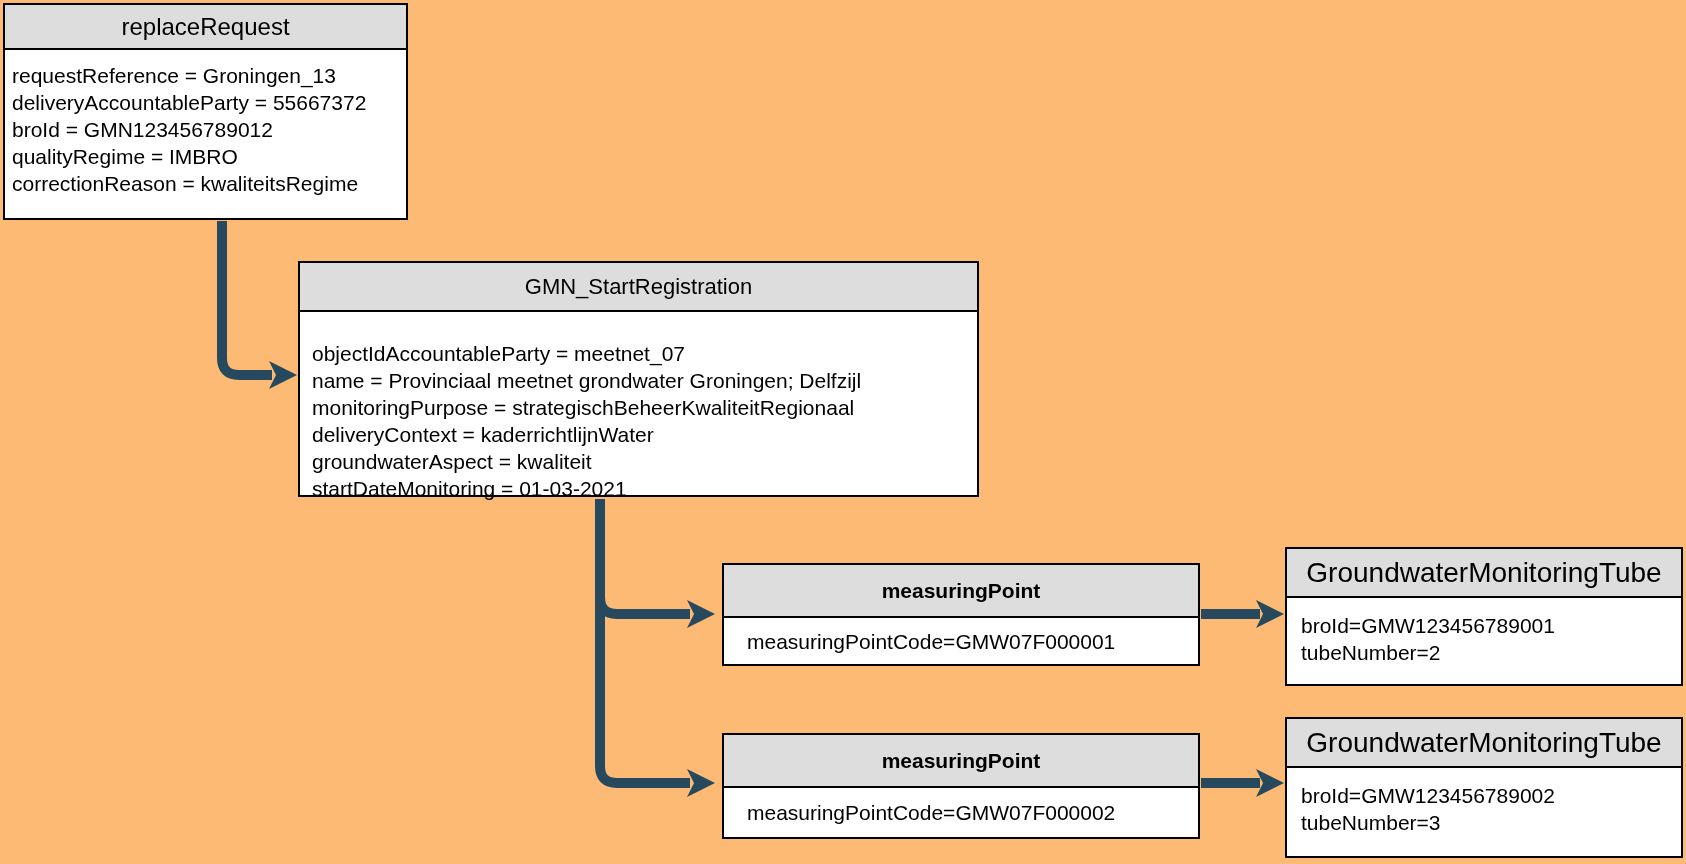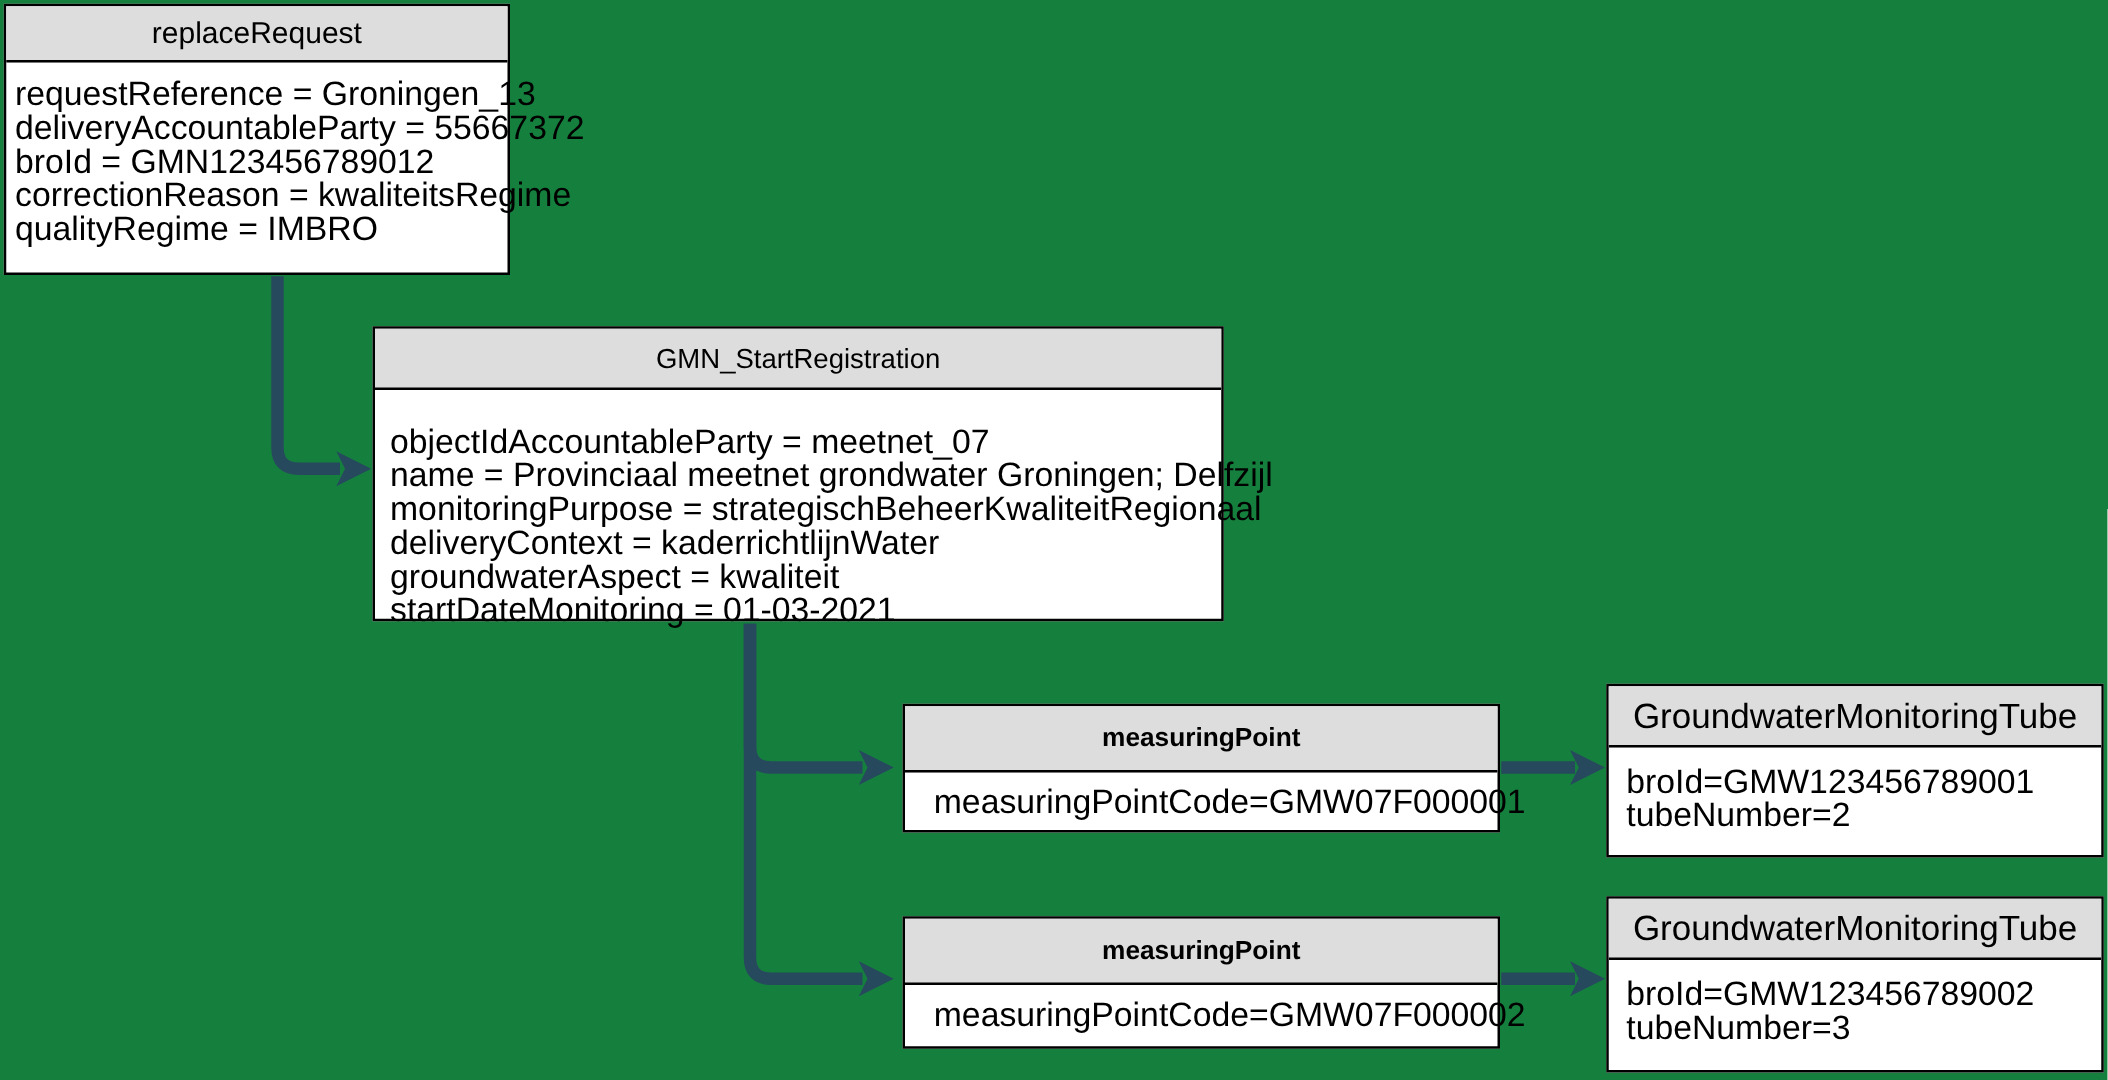--- a/index.html
+++ b/index.html
@@ -1,40 +1,40 @@
 <!DOCTYPE html>
 <html><head>
 <meta charset="utf-8">
 <style>
   html,body{margin:0;padding:0;background:#ffffff;}
   #canvas{
     position:relative;
     width:1686px;height:864px;
-    background:#15803d;
+    background:#fdba74;
     font-family:"Liberation Sans", sans-serif;
     color:#000000;
     overflow:hidden;
   }
   #edges{position:absolute;left:0;top:0;width:1686px;height:864px;}
   .node{
     position:absolute;
     background:#ffffff;
     border:2px solid #000000;
     box-sizing:border-box;
   }
   .node-header{
     background:#dddddd;
     border-bottom:2px solid #000000;
     display:flex;align-items:center;justify-content:center;
     box-sizing:border-box;
     white-space:nowrap;
   }
   .node-body{
     box-sizing:border-box;
-    font-size:27px;
+    font-size:21px;
     line-height:27px;
     white-space:nowrap;
   }
   .attr{white-space:nowrap;}
 
   
   .n-replace{left:3px;top:3px;width:405px;height:217px;}
   .n-replace .node-header{height:45px;font-size:24px;}
   .n-replace .node-body{padding:12px 6px 0 7px;}
 
@@ -81,22 +81,22 @@
     <path class="edge-path" d="M 1201 783 L 1260 783" stroke="#26495E"></path>
     <polygon points="1256,769 1284,783 1256,797 1263,783" fill="#26495E"></polygon>
   </svg>
 
   <div class="node n-replace">
     <div class="node-header">replaceRequest</div>
     <div class="node-body">
       <div class="attr">requestReference = Groningen_13</div>
       <div class="attr">deliveryAccountableParty = 55667372</div>
       <div class="attr">broId = GMN123456789012</div>
+      <div class="attr">qualityRegime = IMBRO</div>
       <div class="attr">correctionReason = kwaliteitsRegime</div>
-      <div class="attr">qualityRegime = IMBRO</div>
     </div>
   </div>
 
   <div class="node n-gmn">
     <div class="node-header">GMN_StartRegistration</div>
     <div class="node-body">
       <div class="attr">objectIdAccountableParty = meetnet_07</div>
       <div class="attr">name = Provinciaal meetnet grondwater Groningen; Delfzijl</div>
       <div class="attr">monitoringPurpose = strategischBeheerKwaliteitRegionaal</div>
       <div class="attr">deliveryContext = kaderrichtlijnWater</div>

